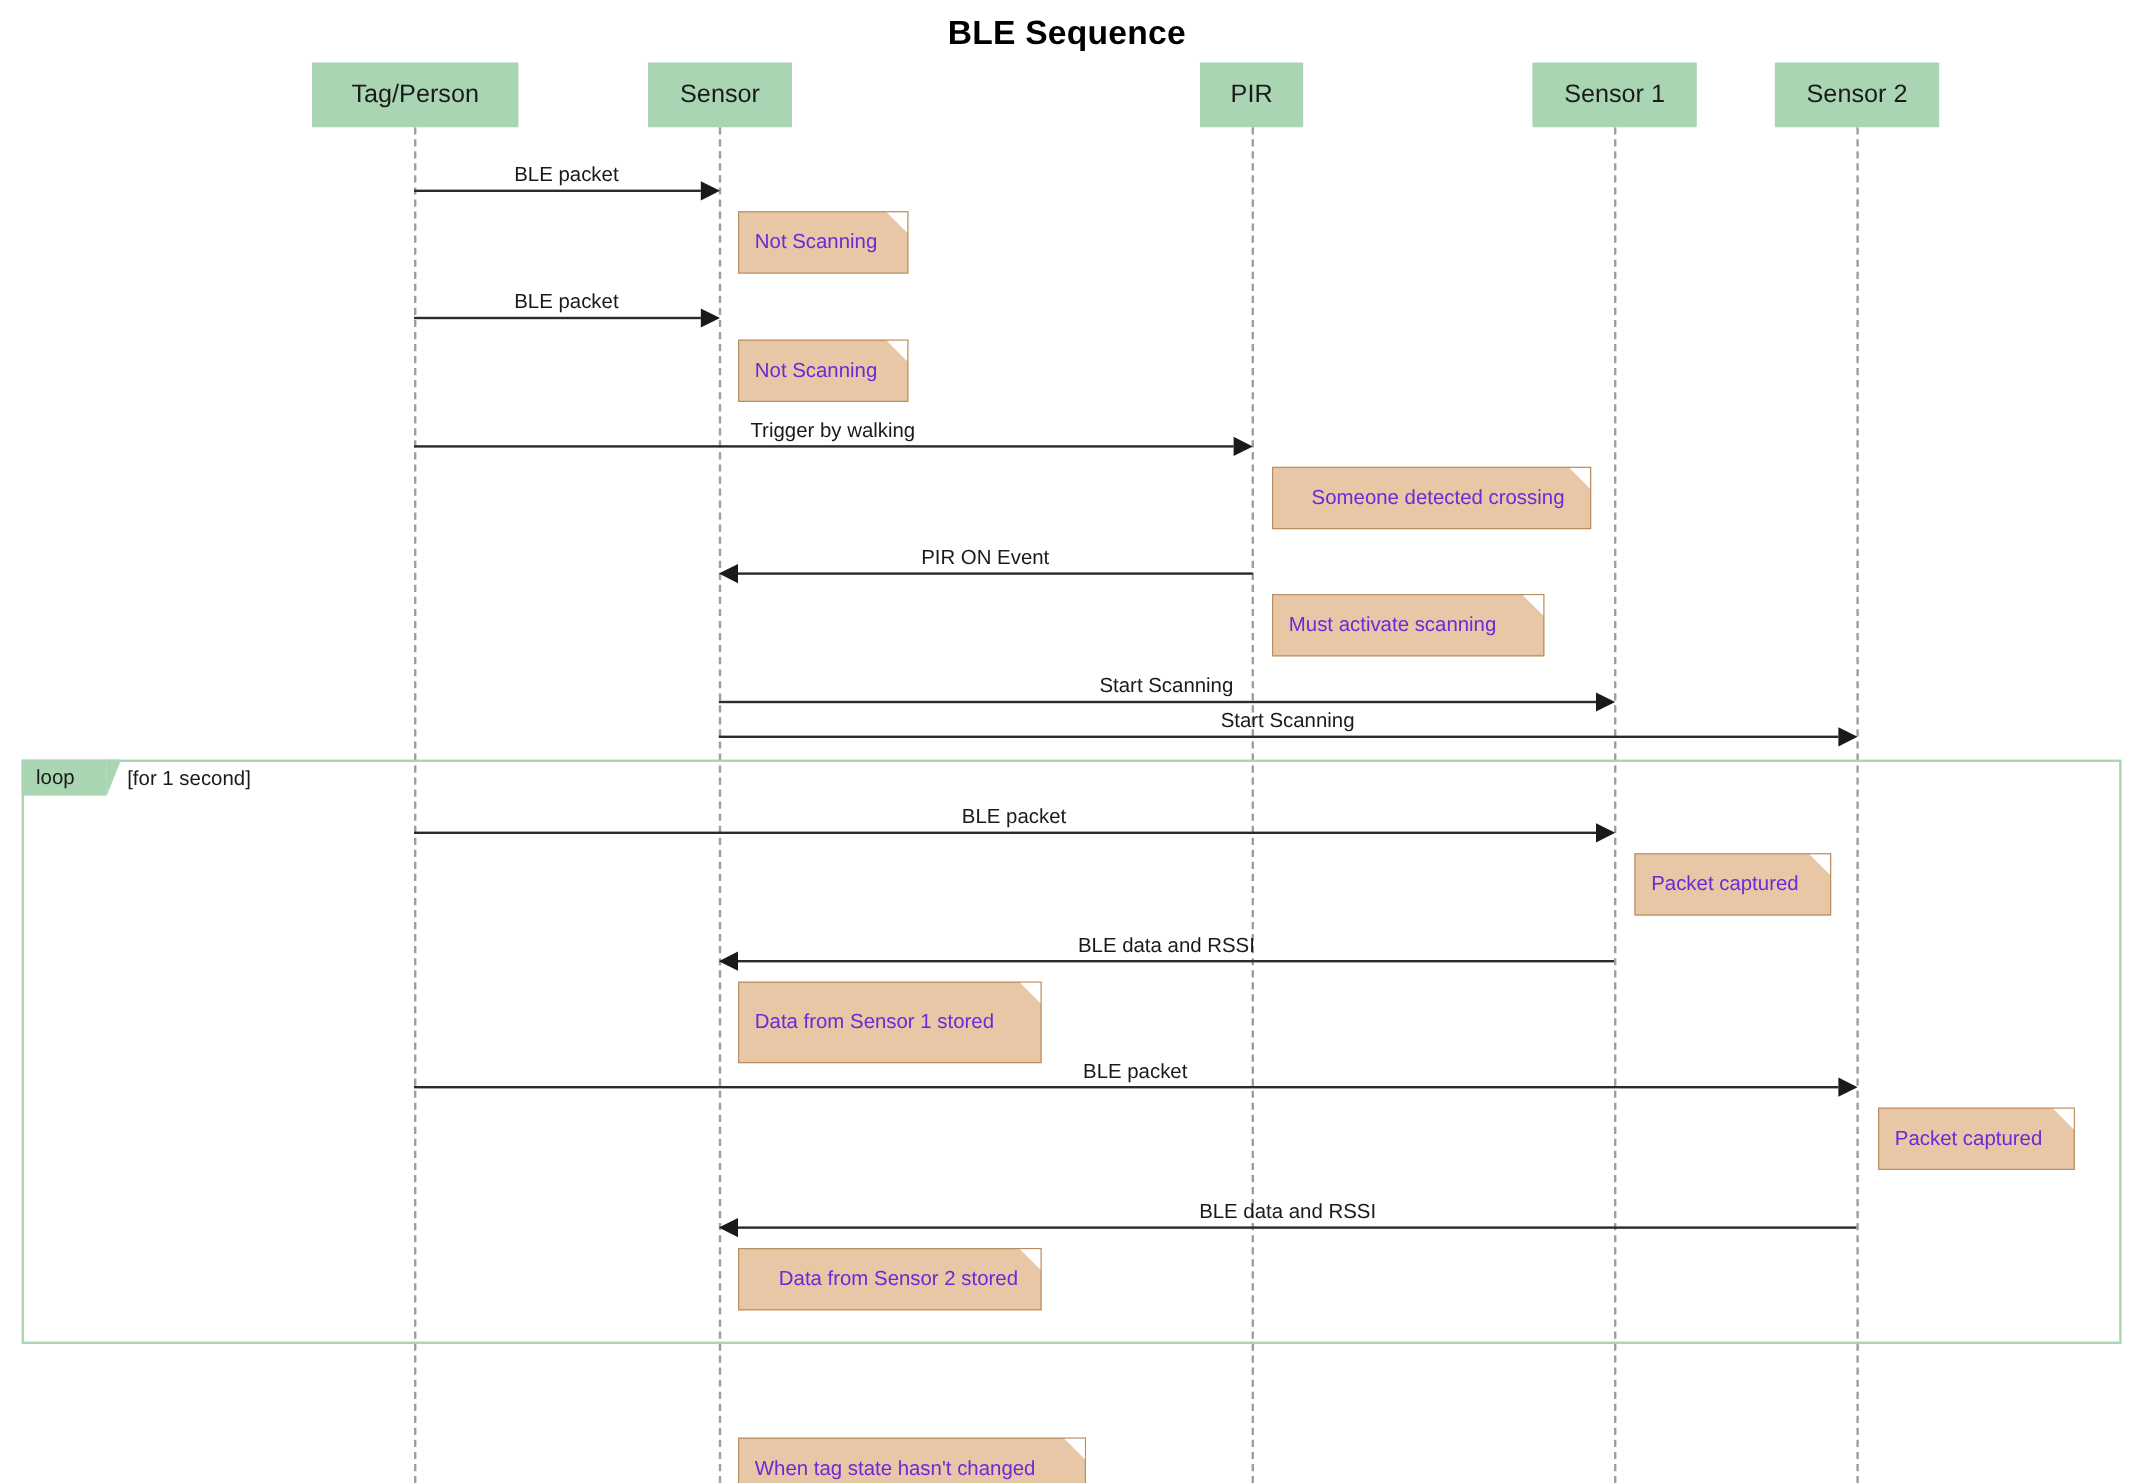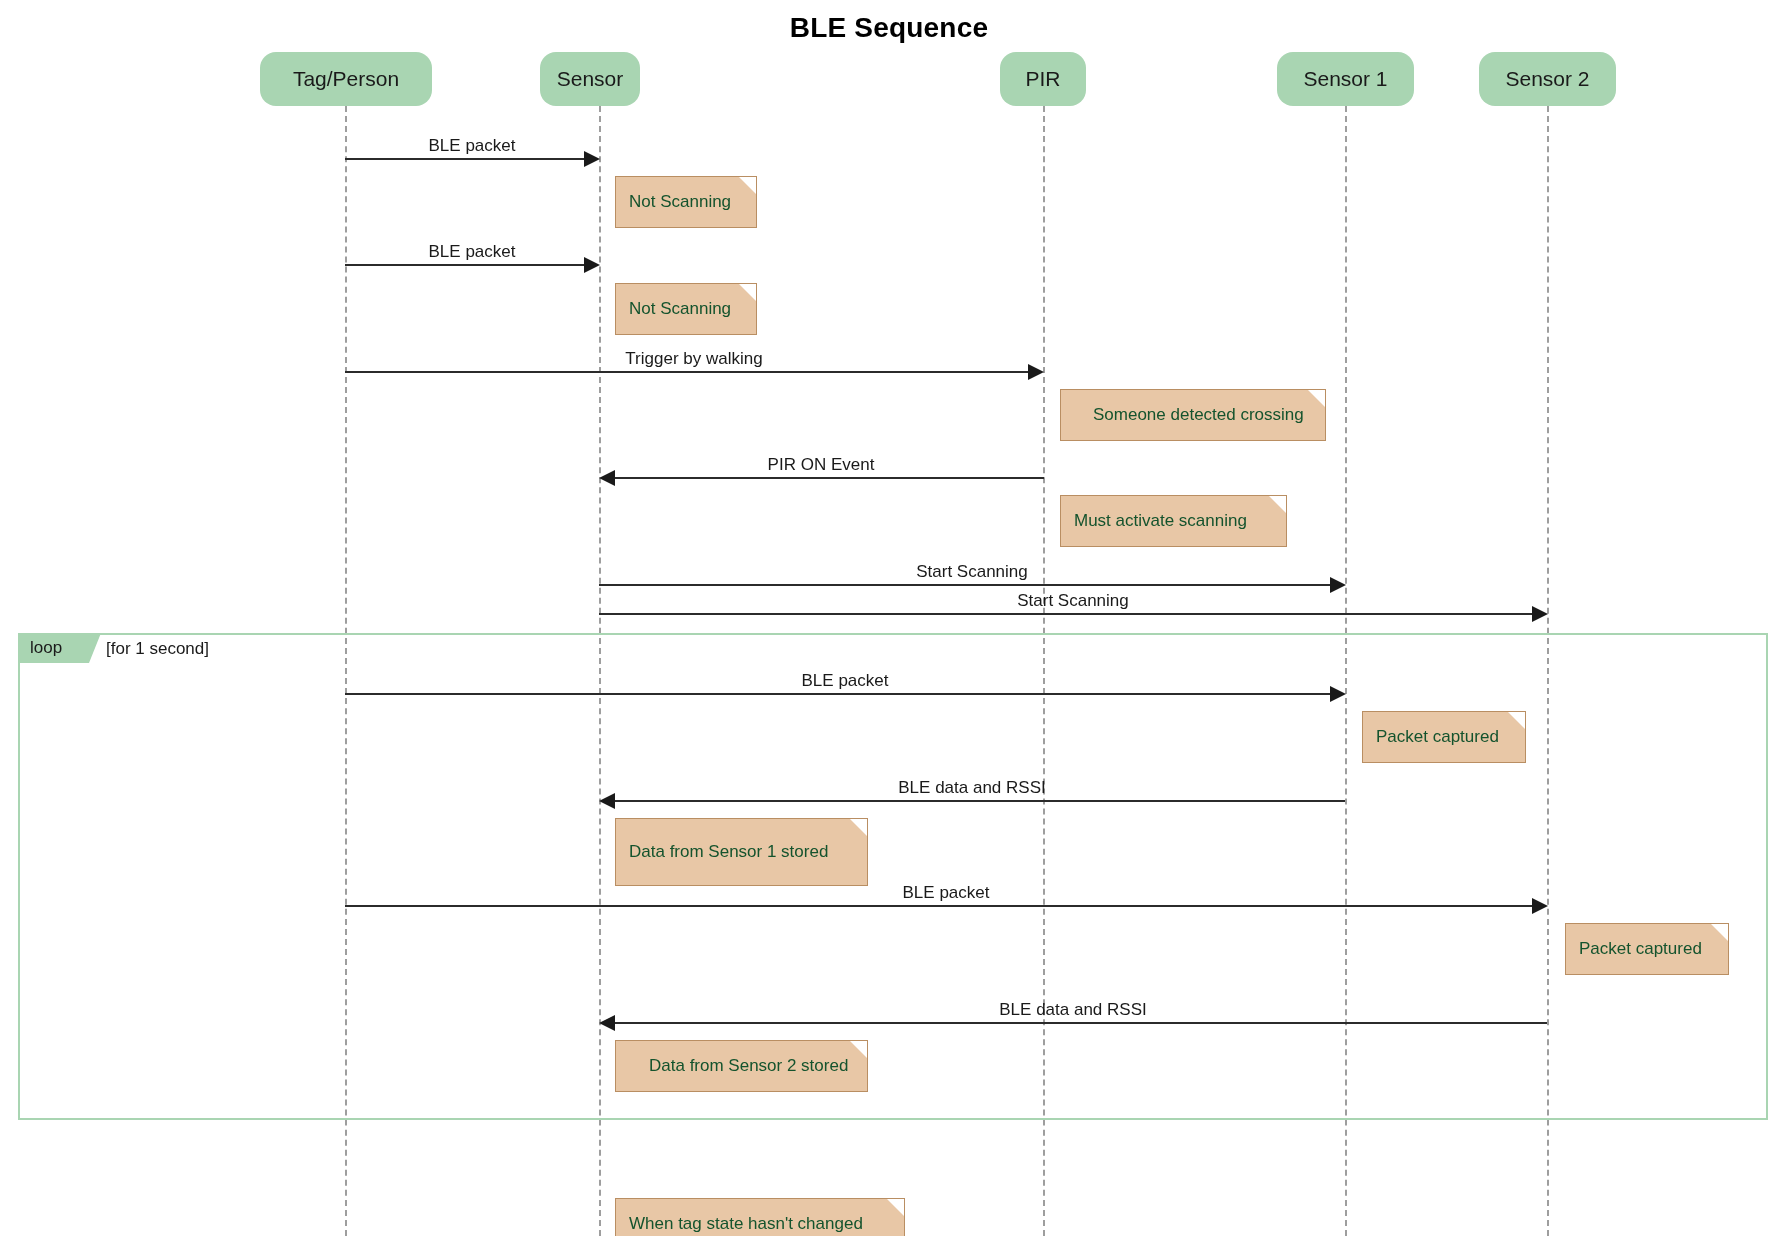--- a/index.html
+++ b/index.html
@@ -30,21 +30,21 @@
   }
   .lifeline-line {
     position: absolute;
     width: 0;
     border-left: 2px dashed #9e9e9e;
   }
   .participant-box {
     position: absolute;
     height: 54px;
     background: #a9d5b2;
-    border-radius: 16px;
+    border-radius: 1px;
     display: flex;
     align-items: center;
     justify-content: center;
     font-size: 21px;
     color: #1a1a1a;
   }
   .msg {
     position: absolute;
     height: 0;
     border-top: 2px solid #2b2b2b;
@@ -71,21 +71,21 @@
   }
   .note {
     position: absolute;
     background: #e8c7a6;
     border: 1.5px solid #b98e62;
     box-sizing: border-box;
     display: flex;
     align-items: center;
     padding-left: 13px;
     font-size: 17px;
-    color: #14532d;
+    color: #6d28d9;
     white-space: nowrap;
   }
   .note-fold-tri {
     position: absolute;
     right: 0px;
     top: 0px;
     width: 0;
     height: 0;
     border-left: 17px solid transparent;
     border-top: 17px solid #ffffff;
@@ -133,21 +133,21 @@
   <div class="frame" style="left:18px; top:633px; width:1750px; height:487px;"></div>
   <div class="frame-tab" style="left:18px; top:633px; width:71px; height:30px;">
     <span>loop</span>
   </div>
   <div class="frame-tab-notch" style="left:89px; top:633px; border-left:12px solid #a9d5b2; border-bottom:30px solid transparent;"></div>
   <div class="frame-guard" style="left:106px; top:639px;">[for 1 second]</div>
 
   <div class="participant-box" style="left:260px; top:52px; width:172px;">
     <span>Tag/Person</span>
   </div>
-  <div class="participant-box" style="left:540px; top:52px; width:100px;">
+  <div class="participant-box" style="left:540px; top:52px; width:120px;">
     <span>Sensor</span>
   </div>
   <div class="participant-box" style="left:1000px; top:52px; width:86px;">
     <span>PIR</span>
   </div>
   <div class="participant-box" style="left:1277px; top:52px; width:137px;">
     <span>Sensor 1</span>
   </div>
   <div class="participant-box" style="left:1479px; top:52px; width:137px;">
     <span>Sensor 2</span>

